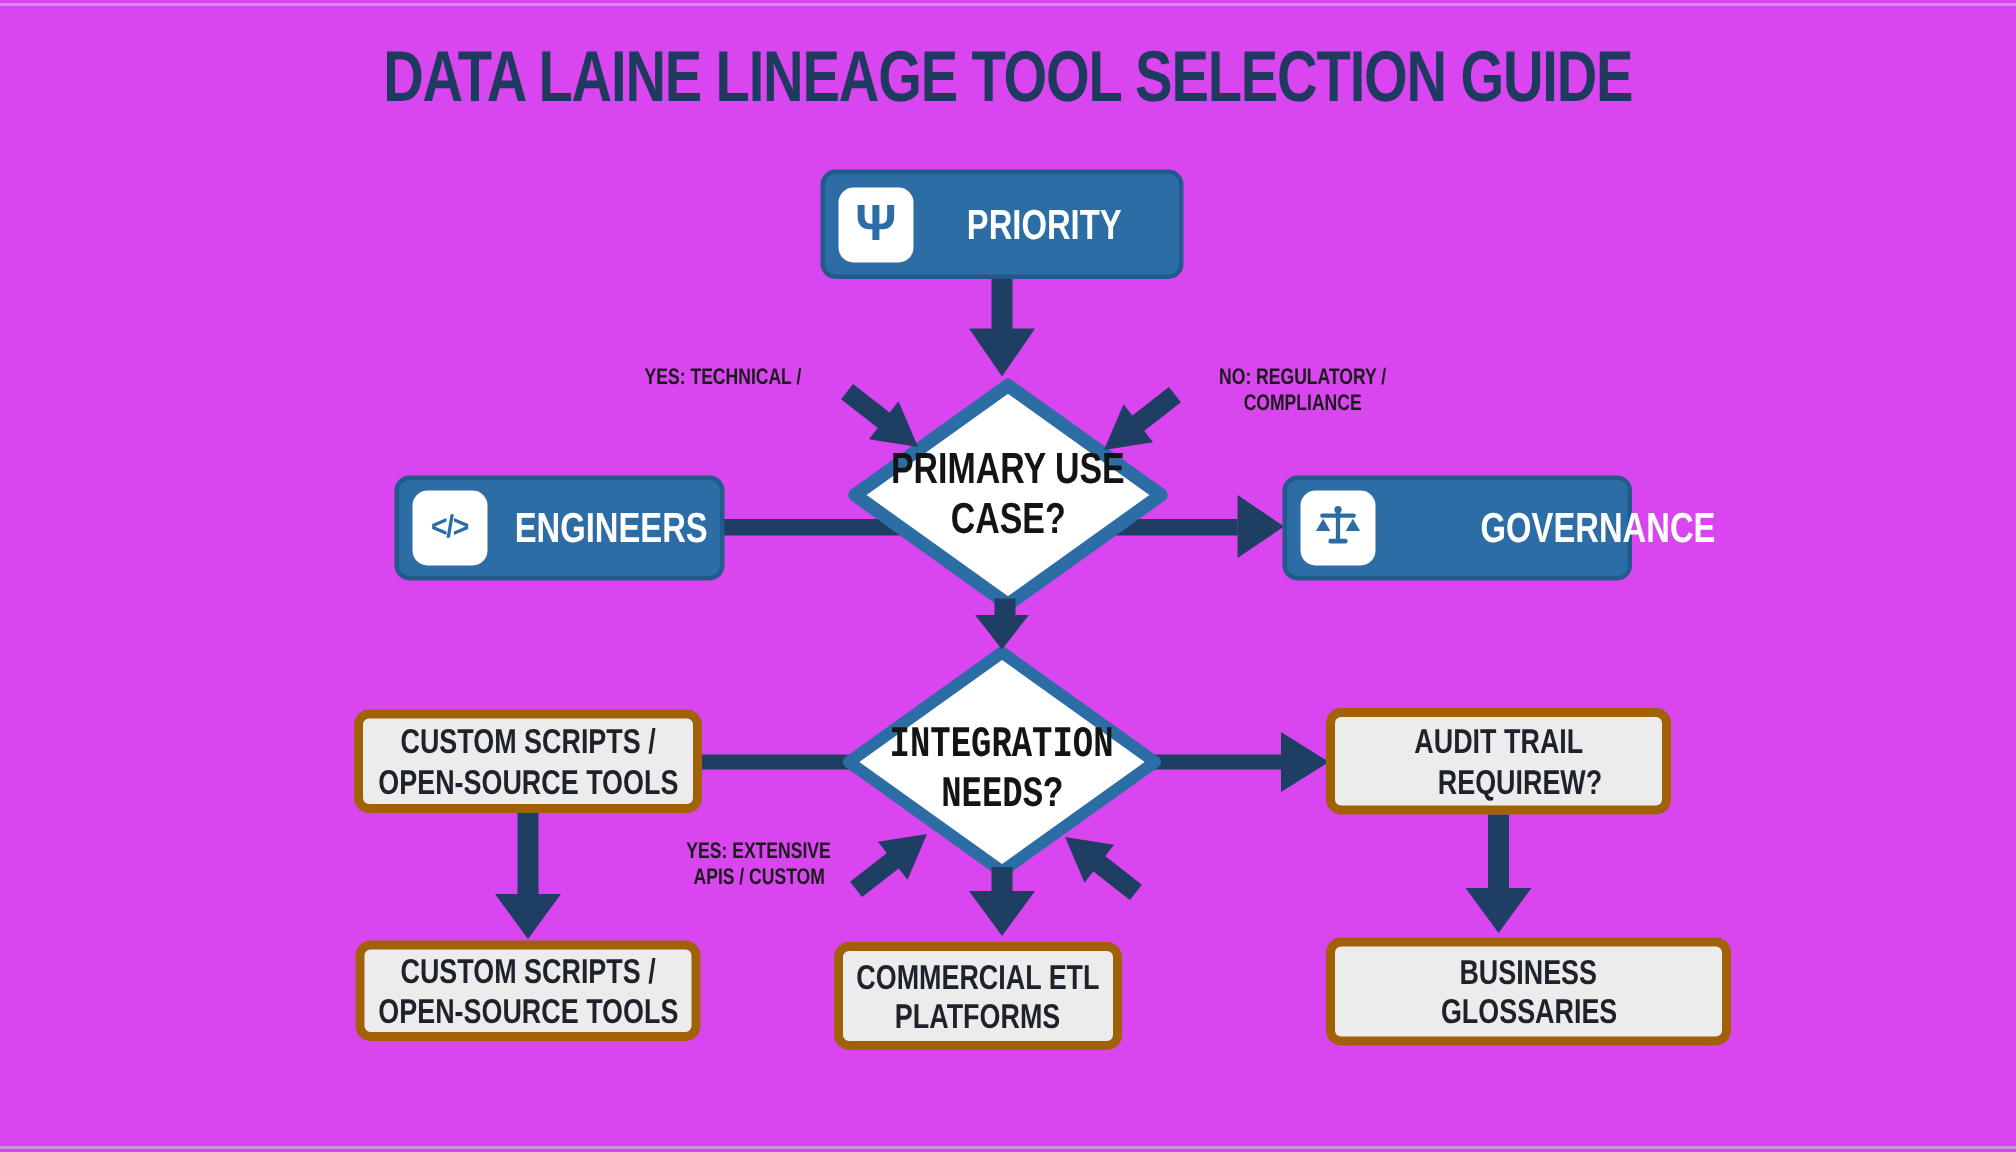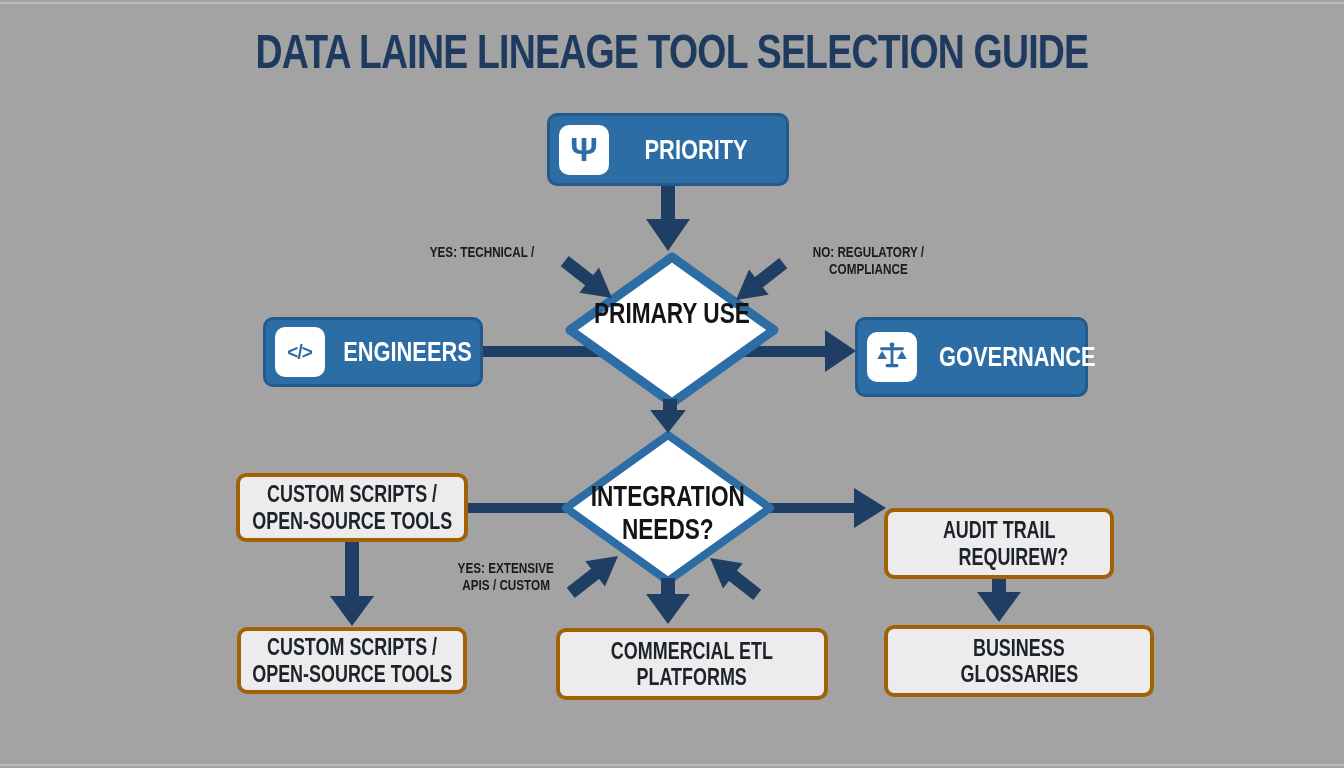--- a/index.html
+++ b/index.html
@@ -1,17 +1,17 @@
 <!DOCTYPE html>
 <html><head>
 <meta charset="utf-8">
 <style>
   html,body{margin:0;padding:0;background:#fff;}
   #canvas{
-    position:relative;width:1344px;height:768px;background:#a3a3a3;overflow:hidden;
+    position:relative;width:1344px;height:768px;background:#d946ef;overflow:hidden;
     font-family:"Liberation Sans", sans-serif;font-weight:bold;
   }
   .hairline{position:absolute;left:0;width:100%;height:2px;background:#c3cfdc;opacity:.55;}
   .cond{display:inline-block;transform:scaleX(0.78);transform-origin:center;white-space:nowrap;}
   .title{
     position:absolute;top:24px;left:0;width:100%;text-align:center;
     font-size:48px;color:#1e3a5f;letter-spacing:-1px;
   }
   svg.layer{position:absolute;left:0;top:0;}
   .navy{fill:#1f3e63;}
@@ -26,21 +26,21 @@
     display:flex;align-items:center;justify-content:center;color:#2d6da6;
   }
   .glyph-fork{font-size:34px;line-height:1;transform:translateY(-1px);}
   .glyph-code{font-size:21px;letter-spacing:-1px;transform:scaleX(.9);}
   .blue-node .node-label{
     flex:1;text-align:center;color:#ffffff;font-size:28px;padding-right:3px;
   }
   
   .gray-node{
     position:absolute;display:flex;flex-direction:column;align-items:center;justify-content:center;
-    background:#ececec;border:4px solid #a16207;border-radius:10px;box-sizing:border-box;
+    background:#ececec;border:6px solid #a16207;border-radius:10px;box-sizing:border-box;
     color:#1d222b;font-size:23px;line-height:1.15;text-align:center;
   }
   
   .diamond-label{
     position:absolute;text-align:center;color:#141414;font-size:29px;line-height:1.15;
   }
   
   .edge-label{
     position:absolute;text-align:center;color:#1a1a1a;font-size:15px;line-height:1.12;
   }
@@ -122,58 +122,59 @@
     <div class="node-label"><span class="cond">PRIORITY</span></div>
   </div>
 
   <div class="blue-node" style="left:263px;top:317px;width:220px;height:70px;">
     <div class="icon-tile">
       <span class="glyph-code">&lt;/&gt;</span>
     </div>
     <div class="node-label"><span class="cond">ENGINEERS</span></div>
   </div>
 
-  <div class="blue-node" style="left:855px;top:317px;width:233px;height:80px;">
+  <div class="blue-node" style="left:855px;top:317px;width:233px;height:70px;gap:48px;">
     <div class="icon-tile">
       <svg width="34" height="34" viewBox="0 0 24 24" fill="#2d6da6">
         <circle cx="12" cy="3.4" r="1.7"></circle>
         <rect x="11" y="3" width="2" height="14.5"></rect>
         <rect x="7.5" y="17" width="9" height="2.3" rx="1"></rect>
         <rect x="3.6" y="5.2" width="16.8" height="2" rx="1"></rect>
         <path d="M5 7.6 L1.6 13.4 L8.4 13.4 Z"></path>
         <path d="M19 7.6 L15.6 13.4 L22.4 13.4 Z"></path>
       </svg>
     </div>
     <div class="node-label"><span class="cond">GOVERNANCE</span></div>
   </div>
 
   <div class="diamond-label" style="left:572px;top:297px;width:200px;">
     <div><span class="cond">PRIMARY USE</span></div>
+    <div><span class="cond">CASE?</span></div>
   </div>
-  <div class="diamond-label" style="left:568px;top:480px;width:200px;">
+  <div class="diamond-label" style="left:568px;top:480px;width:200px;font-family:Liberation Mono, monospace;">
     <div><span class="cond">INTEGRATION</span></div>
     <div><span class="cond">NEEDS?</span></div>
   </div>
 
   <div class="gray-node" style="left:236px;top:473px;width:232px;height:69px;">
     <div><span class="cond">CUSTOM SCRIPTS /</span></div>
     <div><span class="cond">OPEN-SOURCE TOOLS</span></div>
   </div>
 
-  <div class="gray-node" style="left:884px;top:472px;width:230px;height:71px;margin-top:36px;">
+  <div class="gray-node" style="left:884px;top:472px;width:230px;height:71px;">
     <div><span class="cond">AUDIT TRAIL</span></div>
     <div><span class="cond line2-indent">REQUIREW?</span></div>
   </div>
 
   <div class="gray-node" style="left:237px;top:627px;width:230px;height:67px;">
     <div><span class="cond">CUSTOM SCRIPTS /</span></div>
     <div><span class="cond">OPEN-SOURCE TOOLS</span></div>
   </div>
 
-  <div class="gray-node" style="left:556px;top:628px;width:272px;height:72px;">
+  <div class="gray-node" style="left:556px;top:628px;width:192px;height:72px;">
     <div><span class="cond">COMMERCIAL ETL</span></div>
     <div><span class="cond">PLATFORMS</span></div>
   </div>
 
   <div class="gray-node" style="left:884px;top:625px;width:270px;height:72px;">
     <div><span class="cond">BUSINESS</span></div>
     <div><span class="cond">GLOSSARIES</span></div>
   </div>
 
   <div class="edge-label" style="left:398px;top:244px;width:168px;">

